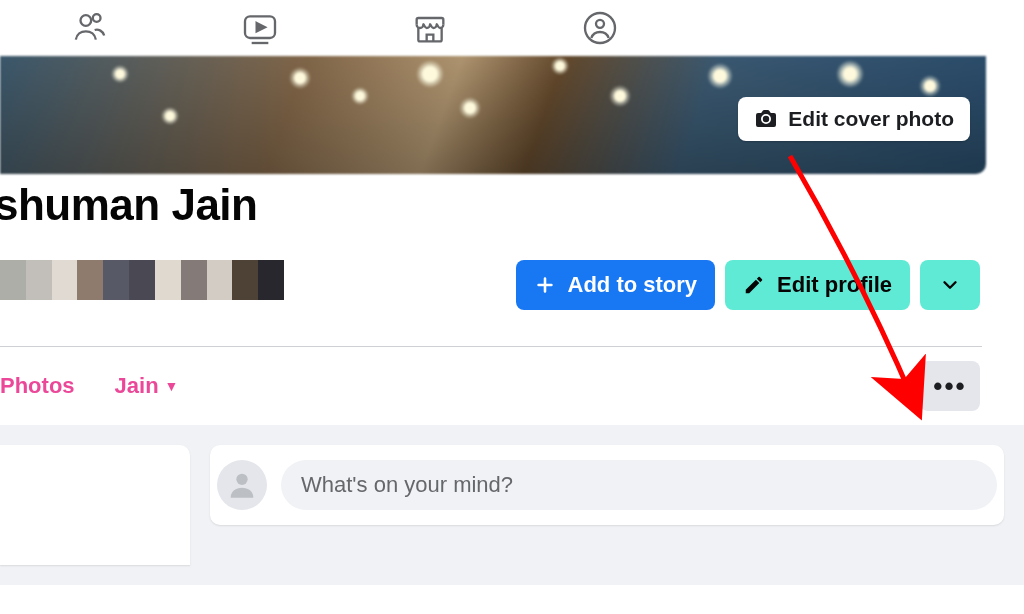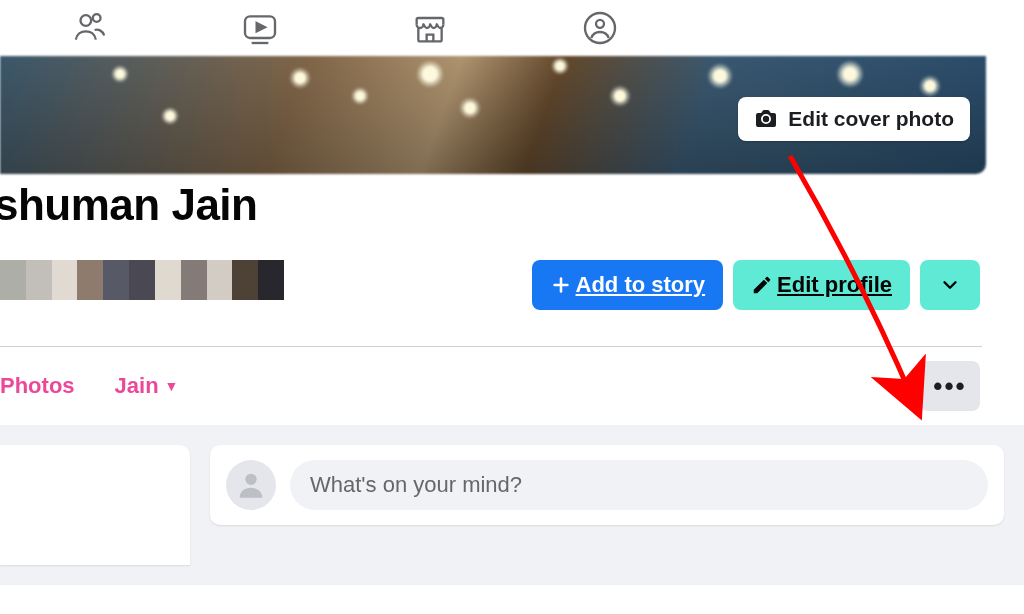--- a/index.html
+++ b/index.html
@@ -96,29 +96,28 @@
       justify-content: flex-end;
       align-items: center;
       gap: 10px;
       padding-right: 44px;
       margin-top: -40px;
     }
     .btn {
       display: flex;
       align-items: center;
       justify-content: center;
-      gap: 4px;
+      gap: 12px;
       border-radius: 8px;
       font-size: 22px;
       font-weight: 700;
       height: 50px;
       padding: 0 18px;
       cursor: pointer;
       border: none;
-      text-decoration: underline;
     }
     .btn-primary {
       background: #1877f2;
       color: #fff;
     }
     .btn-secondary {
       background: #5eead4;
       color: #050505;
     }
     .btn-chevron {
@@ -183,21 +182,21 @@
       background: #fff;
       border-radius: 0 10px 0 0;
       box-shadow: 0 1px 2px rgba(0,0,0,0.1);
       height: 120px;
     }
     .composer-card {
       flex: 1;
       background: #fff;
       border-radius: 10px;
       box-shadow: 0 1px 2px rgba(0,0,0,0.1);
-      padding: 18px 16px;
+      padding: 18px 7px;
       display: flex;
       align-items: center;
       gap: 14px;
       height: 80px;
       margin-right: 20px;
     }
     .avatar {
       width: 50px;
       height: 50px;
       border-radius: 50%;

